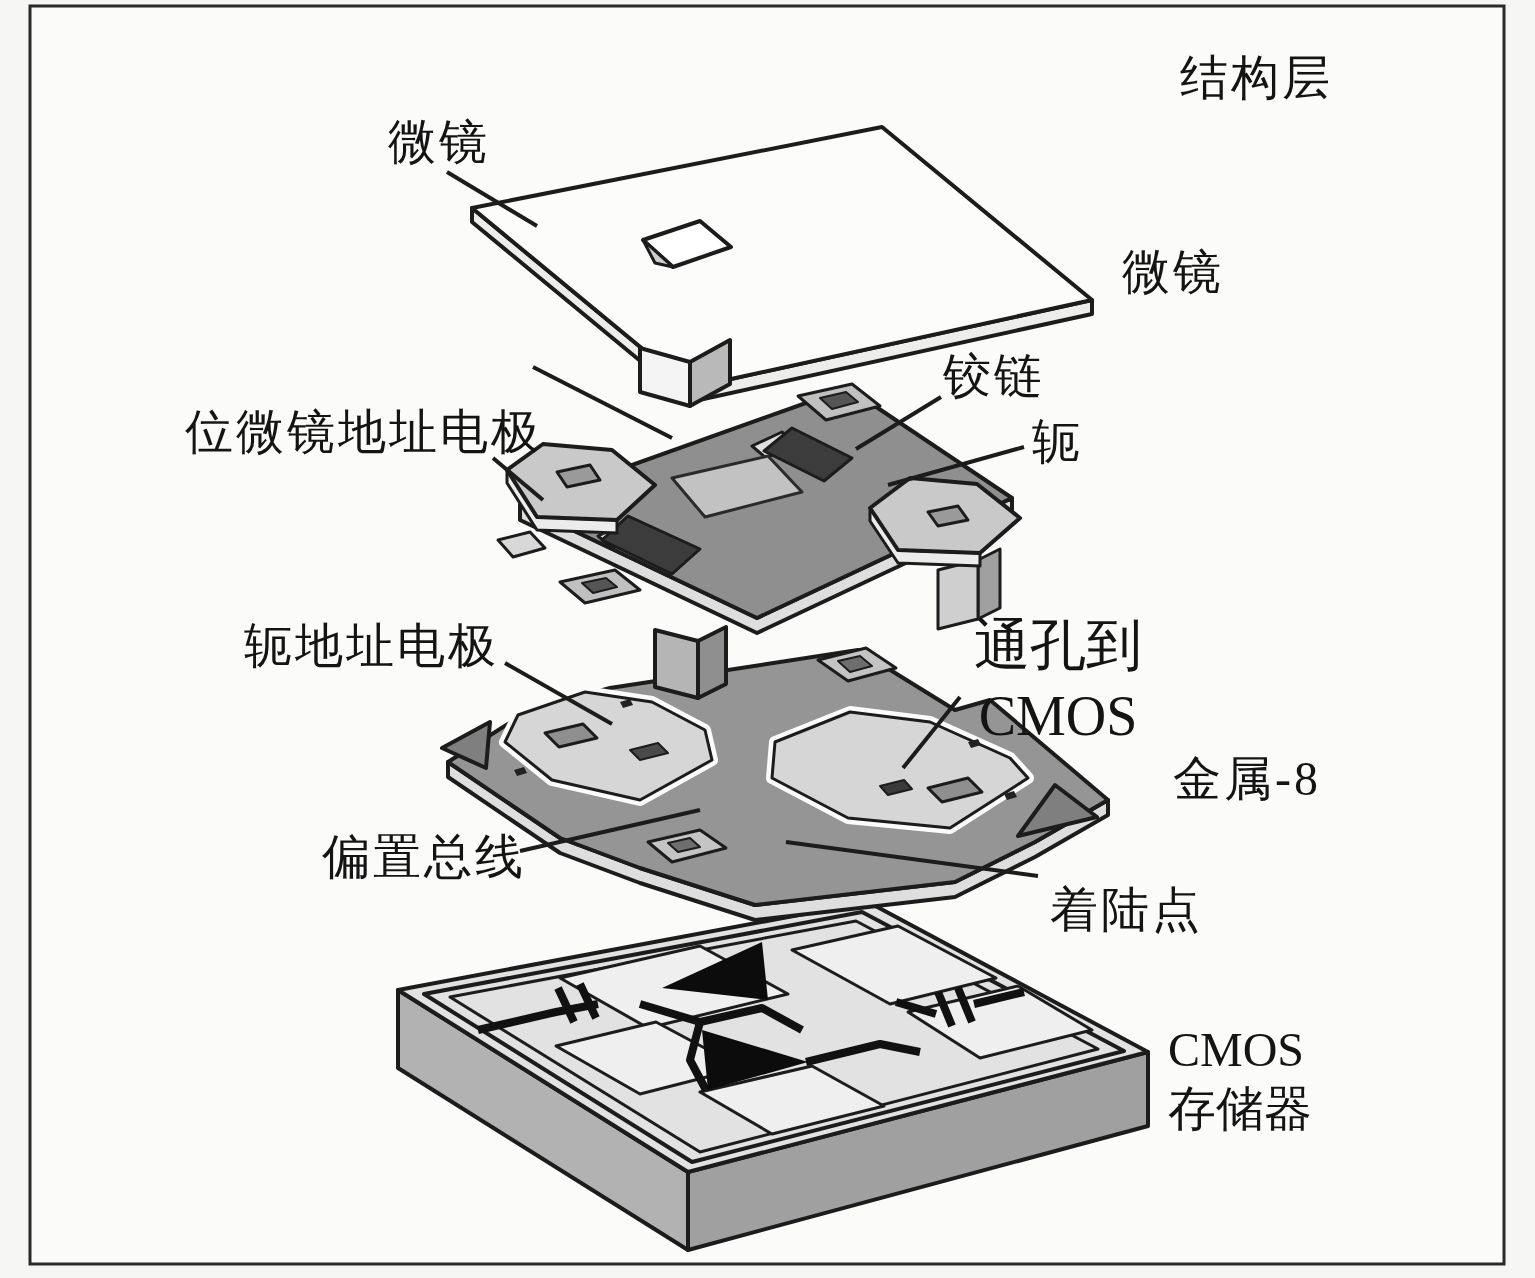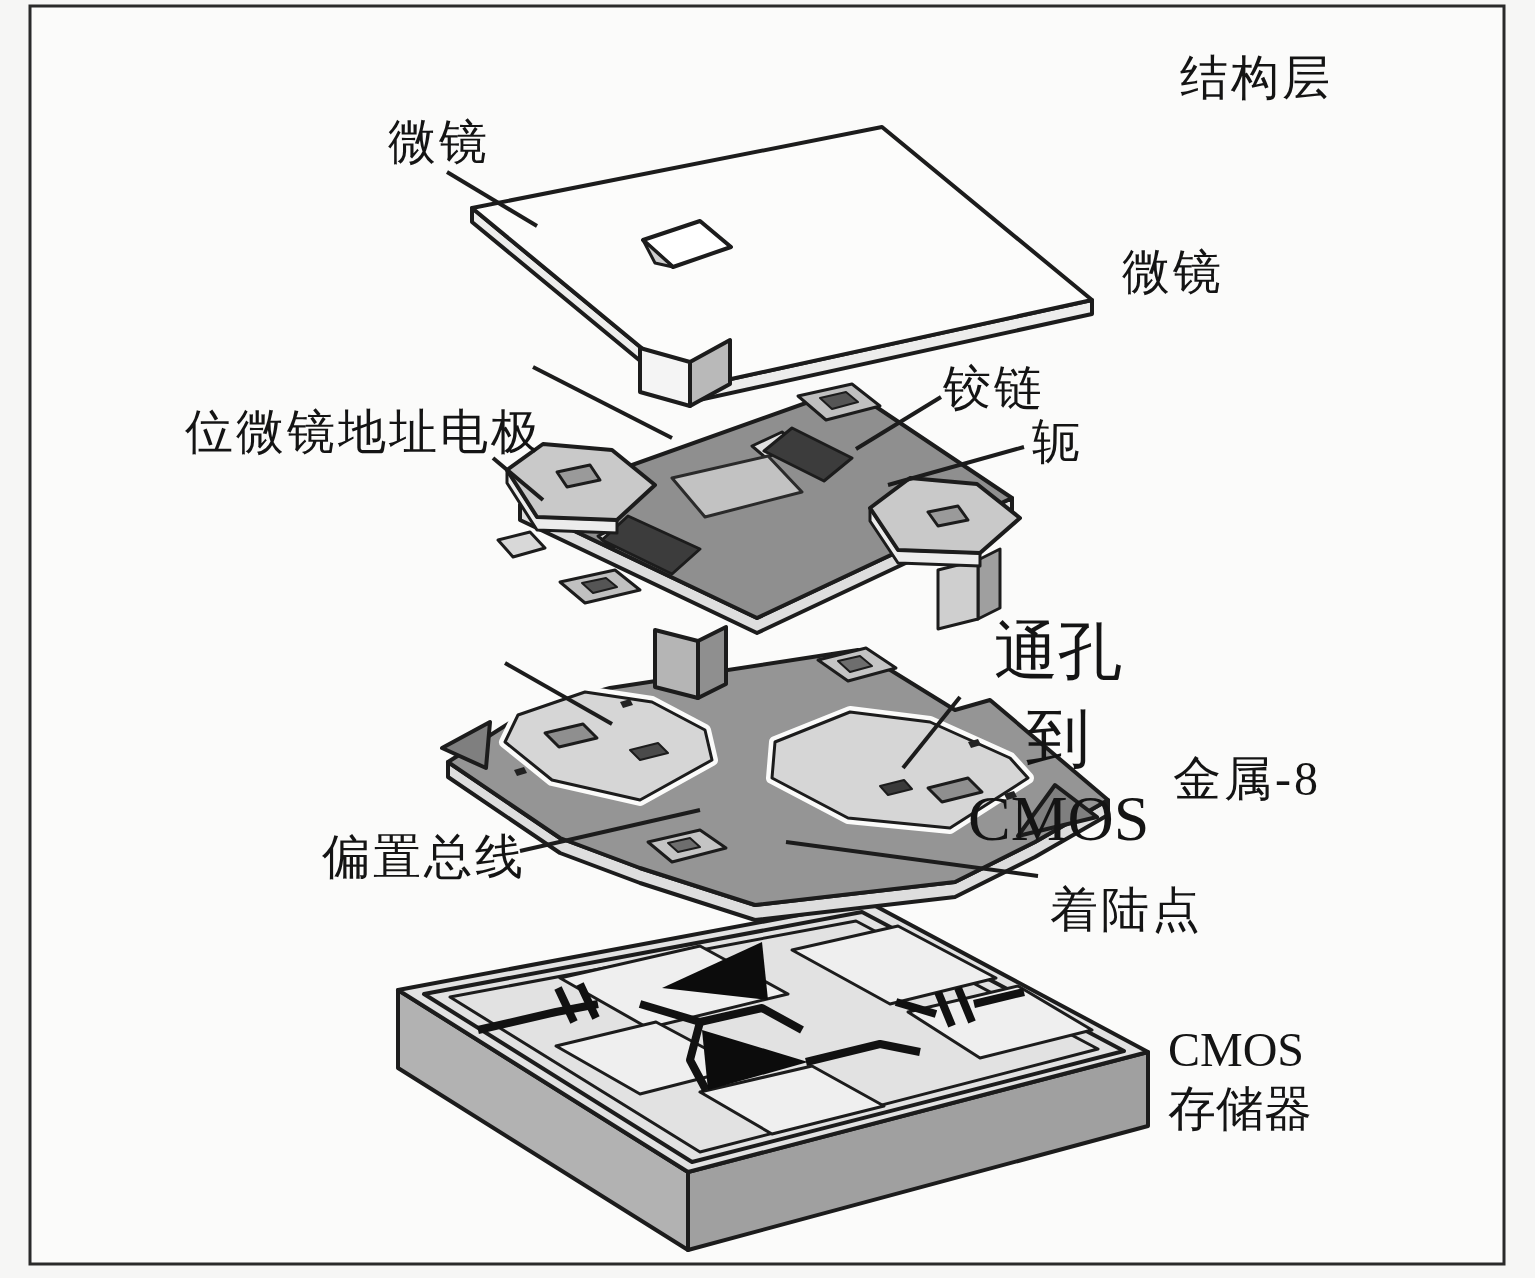--- a/index.html
+++ b/index.html
@@ -7,21 +7,21 @@
     position:relative;width:1535px;height:1278px;overflow:hidden;
     background:var(--background,#f6f6f5);
     font-family:Liberation Serif, serif;
   }
   .stage svg{position:absolute;left:0;top:0;width:100%;height:100%;}
   .lbl{
     position:absolute;color:#141414;font-size:48px;line-height:1.08;
     letter-spacing:3px;white-space:nowrap;
   }
   .via-label{position:absolute;left:968px;top:608px;width:180px;text-align:center;}
-  .via-label div{font-size:64px;color:#141414;}
+  .via-label div{font-size:56px;color:#141414;}
   .cmos-label{position:absolute;left:1168px;top:1022px;width:200px;}
   .cmos-label div{font-size:48px;color:#141414;}
 </style>
 </head>
 <body>
 
 <div class="stage">
 
 <svg viewBox="0 0 1535 1278" aria-hidden="true">
 
@@ -144,22 +144,23 @@
     <line x1="960" y1="697" x2="903" y2="768"></line>
     <line x1="520" y1="851" x2="700" y2="810"></line>
     <line x1="1038" y1="876" x2="786" y2="842"></line>
   </g>
 </svg>
 
   <div class="lbl" style="left:1180px;top:52px">结构层</div>
   <div class="lbl" style="left:388px;top:116px">微镜</div>
   <div class="lbl" style="left:1122px;top:246px">微镜</div>
   <div class="lbl" style="left:185px;top:406px">位微镜地址电极</div>
-  <div class="lbl" style="left:943px;top:362px">铰链</div>
+  <div class="lbl" style="left:943px;top:350px">铰链</div>
   <div class="lbl" style="left:1032px;top:416px">轭</div>
+  <div class="lbl" style="left:244px;top:620px">轭地址电极</div>
 
   <div class="via-label">
     <div>通孔到</div>
     <div class="latin">CMOS</div>
   </div>
 
   <div class="lbl" style="left:1173px;top:753px">金属-8</div>
   <div class="lbl" style="left:322px;top:831px">偏置总线</div>
   <div class="lbl" style="left:1050px;top:884px">着陆点</div>
 

